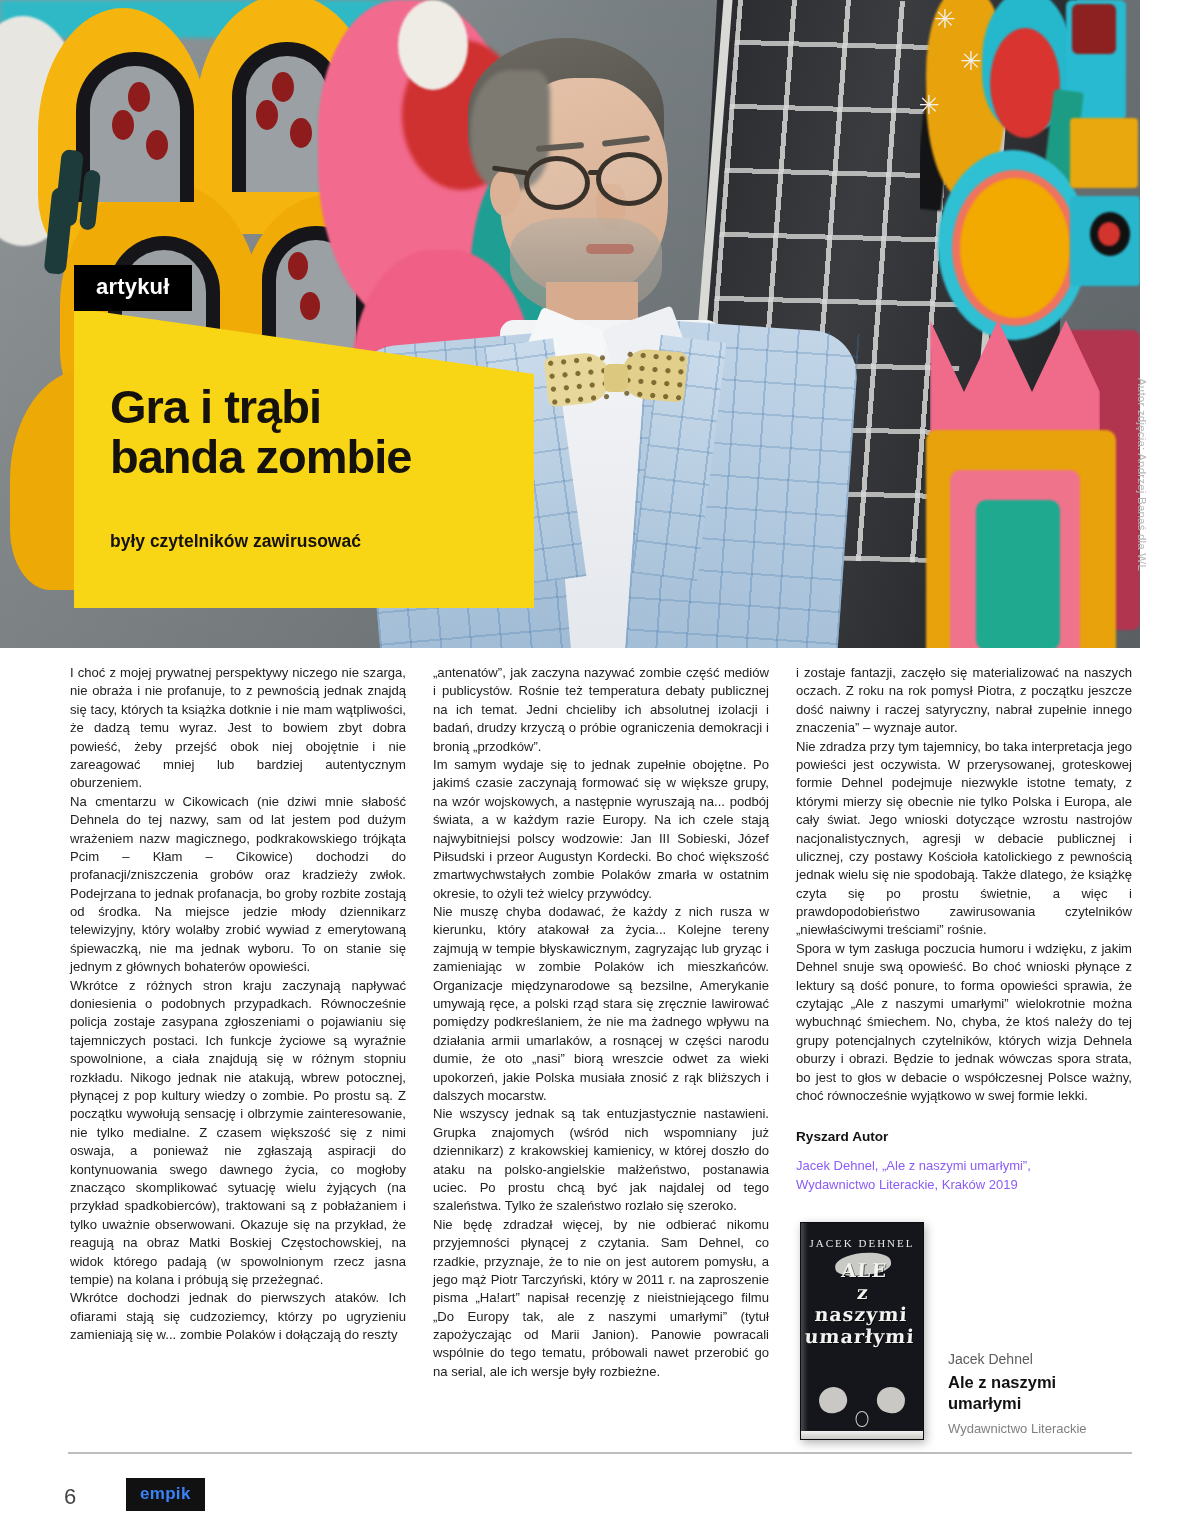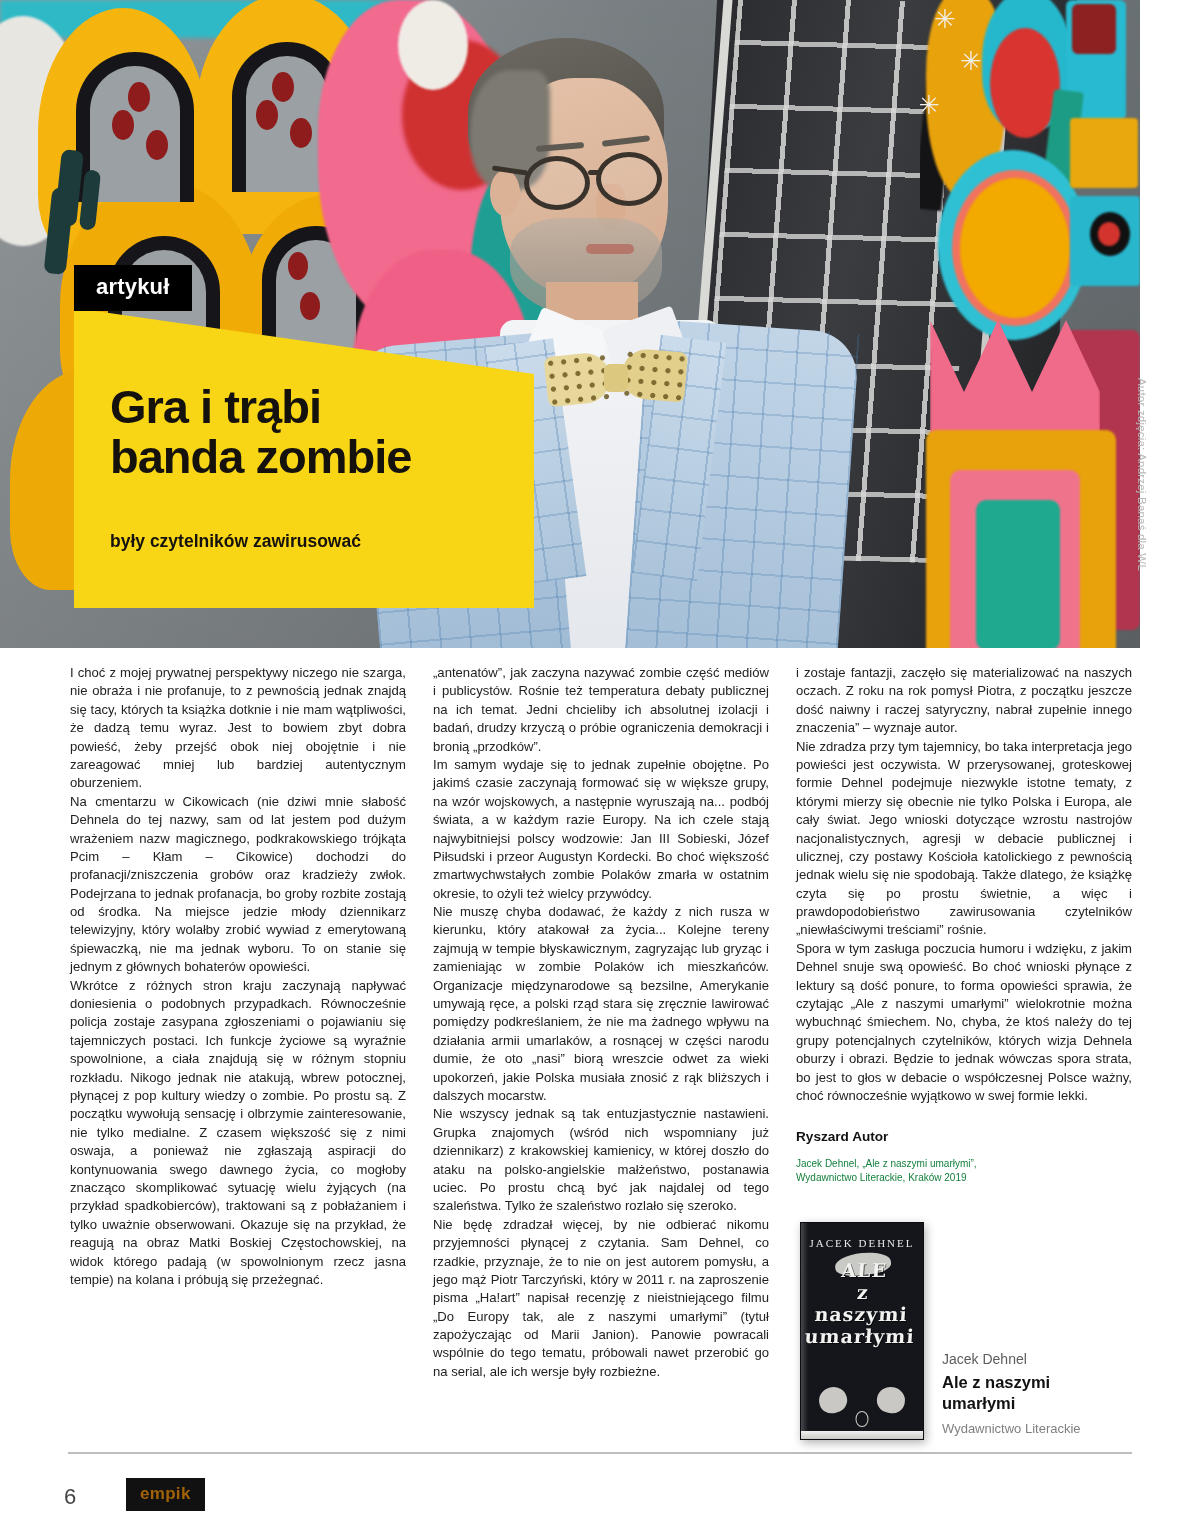--- a/index.html
+++ b/index.html
@@ -240,26 +240,26 @@
     grid-template-columns: 336px 336px 336px;
     column-gap: 27px;
   }
   .col { font-size: 13.1px; line-height: 1.405; color: #222; text-align: justify;
          hyphens: none; }
   .col p { margin: 0; }
 
   .author {
     margin-top: 22px; font-weight: 700; font-size: 13.6px; color: #111;
   }
-  .bookref { margin-top: 11px; font-size: 10px; line-height: 1.40; color: #15803d; }
+  .bookref { margin-top: 11px; font-size: 13px; line-height: 1.40; color: #8b5cf6; }
 
   
   .promo {
     position: absolute; left: 800px; top: 1208px; width: 336px; height: 232px;
-    display: flex; gap: 18px; align-items: flex-end;
+    display: flex; gap: 24px; align-items: flex-end;
   }
   .book {
     width: 124px; height: 218px; position: relative;
     background: #14161c;
     box-shadow: 2px 3px 9px rgba(0,0,0,0.30);
     border: 1px solid #0c0d10;
     overflow: hidden;
   }
   .book-spine { position:absolute; left:0; top:0; width:7px; height:100%;
                 background: linear-gradient(90deg, rgba(255,255,255,0.22), rgba(255,255,255,0)); }
@@ -305,21 +305,21 @@
   .footer-rule {
     position: absolute; left: 68px; top: 1452px; width: 1064px; height: 2px;
     background: #bdbdbd;
   }
   .page-num {
     position: absolute; left: 64px; top: 1484px;
     font-size: 22px; color: #444; font-weight: 400;
   }
   .empik-logo {
     position: absolute; left: 126px; top: 1478px;
-    background: #111; color: #a16207;
+    background: #111; color: #3b82f6;
     padding: 6px 14px 7px 14px;
     font-size: 17px; font-weight: 700; letter-spacing: 0.3px;
   }
 </style>
 </head>
 <body>
 
 <div class="hero">
   <div class="hero-photo">
     <div class="wall"></div>
@@ -441,20 +441,21 @@
 </div>
 
 <div class="credit">Autor zdjęcia: Andrzej Banaś dla WL</div>
 
 <div class="body-cols">
 
   <div class="col">
     <p>I choć z mojej prywatnej perspektywy niczego nie szarga, nie obraża i nie profanuje, to z pewnością jednak znajdą się tacy, których ta książka dotknie i nie mam wątpliwości, że dadzą temu wyraz. Jest to bowiem zbyt dobra powieść, żeby przejść obok niej obojętnie i nie zareagować mniej lub bardziej autentycznym oburzeniem.</p>
     <p>Na cmentarzu w Cikowicach (nie dziwi mnie słabość Dehnela do tej nazwy, sam od lat jestem pod dużym wrażeniem nazw magicznego, podkrakowskiego trójkąta Pcim – Kłam – Cikowice) dochodzi do profanacji/zniszczenia grobów oraz kradzieży zwłok. Podejrzana to jednak profanacja, bo groby rozbite zostają od środka. Na miejsce jedzie młody dziennikarz telewizyjny, który wolałby zrobić wywiad z emerytowaną śpiewaczką, nie ma jednak wyboru. To on stanie się jednym z głównych bohaterów opowieści.</p>
     <p>Wkrótce z różnych stron kraju zaczynają napływać doniesienia o podobnych przypadkach. Równocześnie policja zostaje zasypana zgłoszeniami o pojawianiu się tajemniczych postaci. Ich funkcje życiowe są wyraźnie spowolnione, a ciała znajdują się w różnym stopniu rozkładu. Nikogo jednak nie atakują, wbrew potocznej, płynącej z pop kultury wiedzy o zombie. Po prostu są. Z początku wywołują sensację i olbrzymie zainteresowanie, nie tylko medialne. Z czasem większość się z nimi oswaja, a ponieważ nie zgłaszają aspiracji do kontynuowania swego dawnego życia, co mogłoby znacząco skomplikować sytuację wielu żyjących (na przykład spadkobierców), traktowani są z pobłażaniem i tylko uważnie obserwowani. Okazuje się na przykład, że reagują na obraz Matki Boskiej Częstochowskiej, na widok którego padają (w spowolnionym rzecz jasna tempie) na kolana i próbują się przeżegnać.</p>
+    <p>Wkrótce dochodzi jednak do pierwszych ataków. Ich ofiarami stają się cudzoziemcy, którzy po ugryzieniu zamieniają się w... zombie Polaków i dołączają do reszty</p>
   </div>
 
   <div class="col">
     <p>„antenatów”, jak zaczyna nazywać zombie część mediów i publicystów. Rośnie też temperatura debaty publicznej na ich temat. Jedni chcieliby ich absolutnej izolacji i badań, drudzy krzyczą o próbie ograniczenia demokracji i bronią „przodków”.</p>
     <p>Im samym wydaje się to jednak zupełnie obojętne. Po jakimś czasie zaczynają formować się w większe grupy, na wzór wojskowych, a następnie wyruszają na... podbój świata, a w każdym razie Europy.  Na ich czele stają najwybitniejsi polscy wodzowie: Jan III Sobieski, Józef Piłsudski i przeor Augustyn Kordecki. Bo choć większość zmartwychwstałych zombie Polaków zmarła w ostatnim okresie, to ożyli też wielcy przywódcy.</p>
     <p>Nie muszę chyba dodawać, że każdy z nich rusza w kierunku, który atakował za życia... Kolejne tereny zajmują w tempie błyskawicznym, zagryzając lub gryząc i zamieniając w zombie Polaków ich mieszkańców. Organizacje międzynarodowe są bezsilne, Amerykanie umywają ręce, a polski rząd stara się zręcznie lawirować pomiędzy podkreślaniem, że nie ma żadnego wpływu na działania armii umarlaków, a rosnącej w części narodu dumie, że oto „nasi” biorą wreszcie odwet za wieki upokorzeń, jakie Polska musiała znosić z rąk bliższych i dalszych mocarstw.</p>
     <p>Nie wszyscy jednak są tak entuzjastycznie nastawieni. Grupka znajomych (wśród nich wspomniany już dziennikarz) z krakowskiej kamienicy, w której doszło do ataku na polsko-angielskie małżeństwo, postanawia uciec. Po prostu chcą być jak najdalej od tego szaleństwa. Tylko że szaleństwo rozlało się szeroko.</p>
     <p>Nie będę zdradzał więcej, by nie odbierać nikomu przyjemności płynącej z czytania. Sam Dehnel, co rzadkie, przyznaje, że to nie on jest autorem pomysłu, a jego mąż Piotr Tarczyński, który w 2011 r. na zaproszenie pisma „Ha!art” napisał recenzję z nieistniejącego filmu „Do Europy tak, ale z naszymi umarłymi” (tytuł zapożyczając od Marii Janion). Panowie powracali wspólnie do tego tematu, próbowali nawet przerobić go na serial, ale ich wersje były rozbieżne.</p>
   </div>
 

